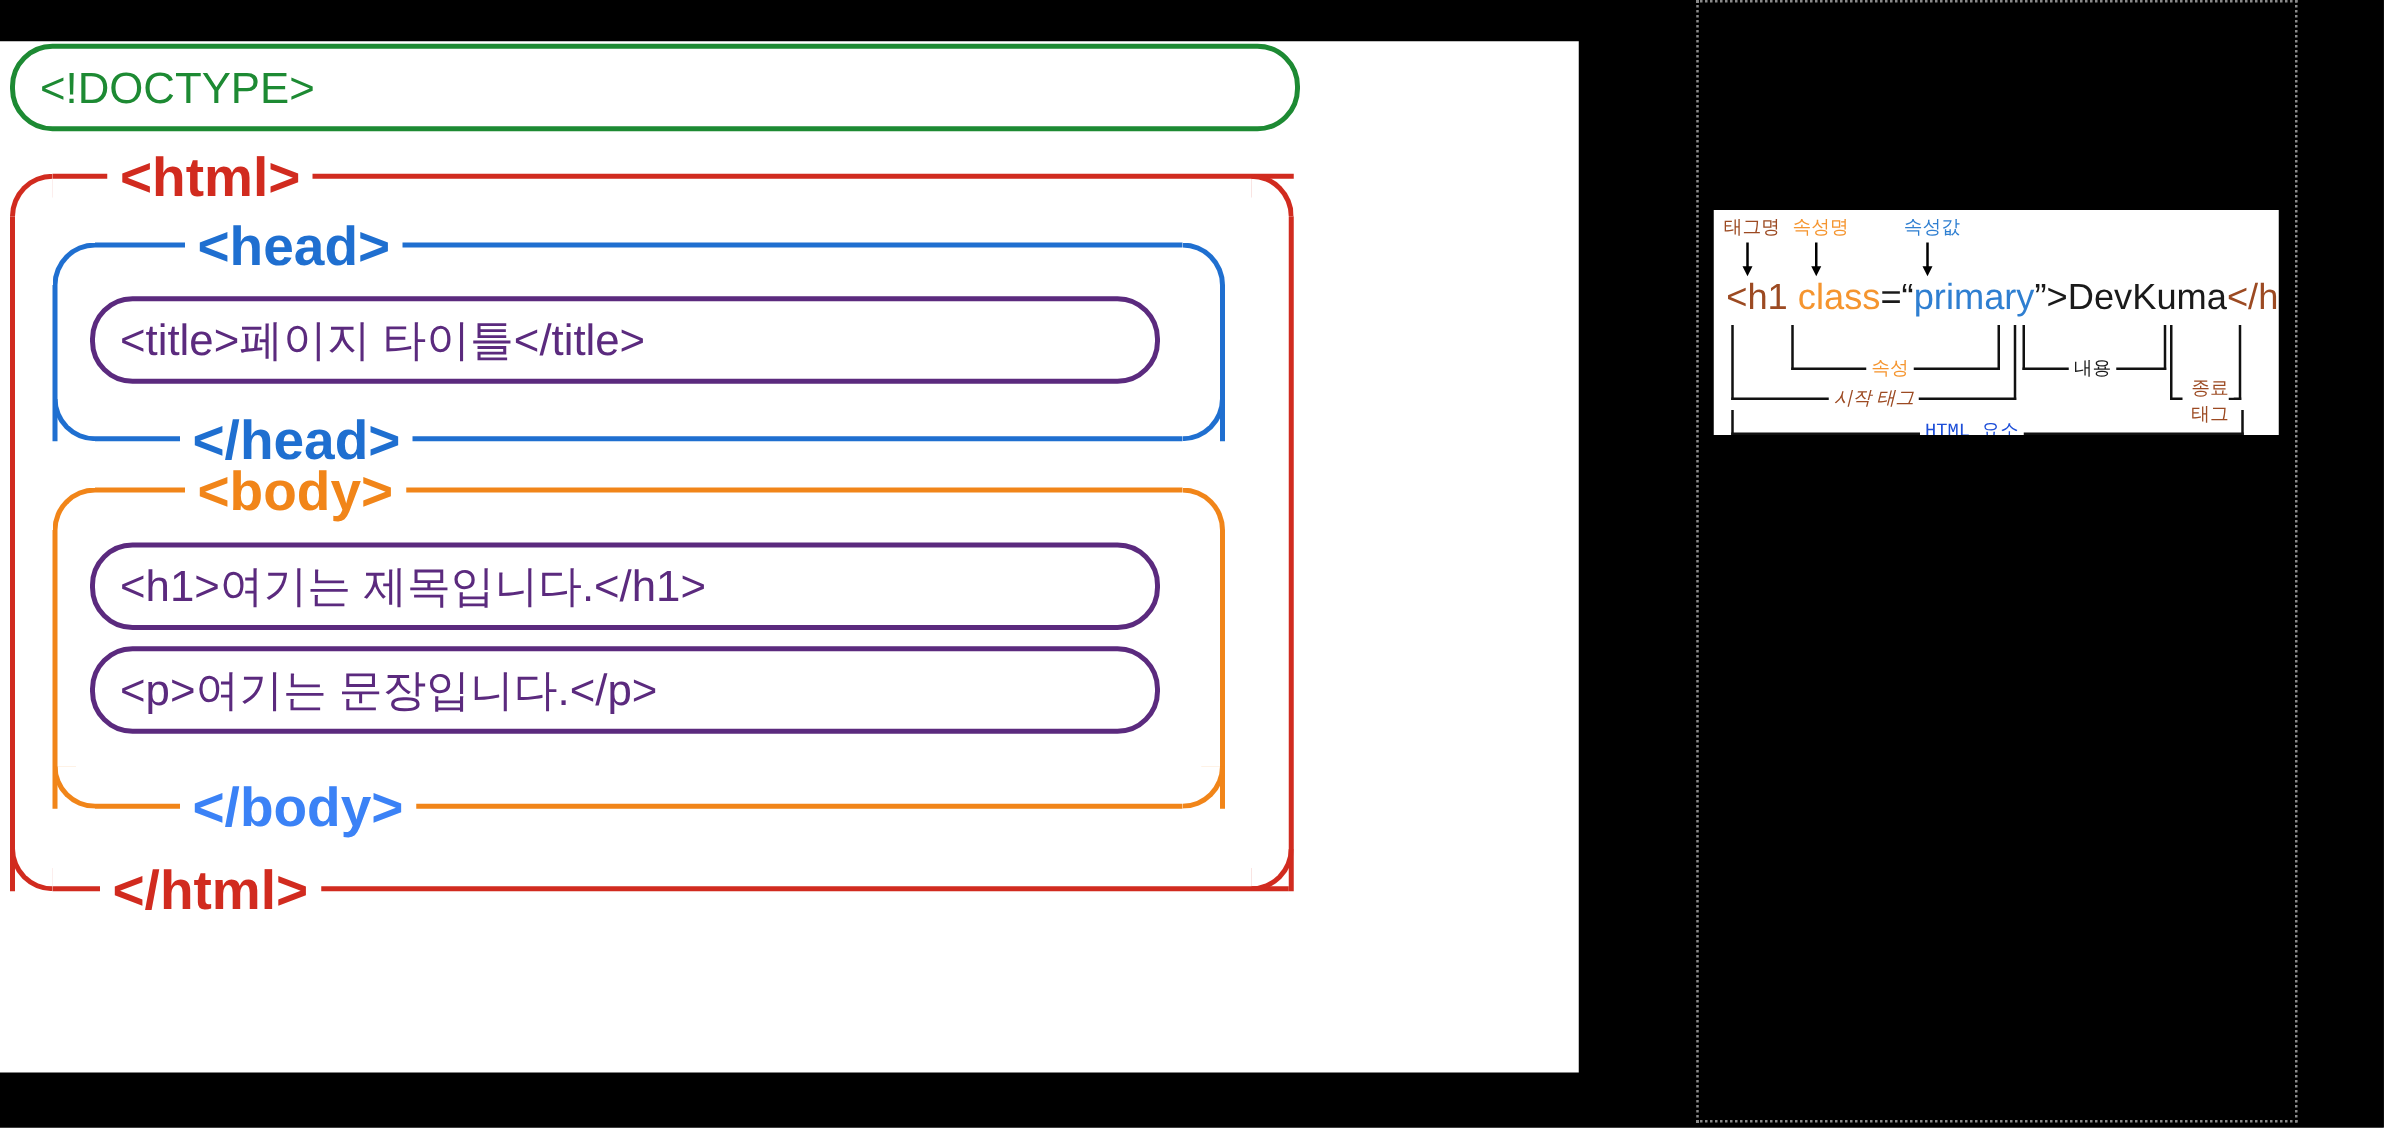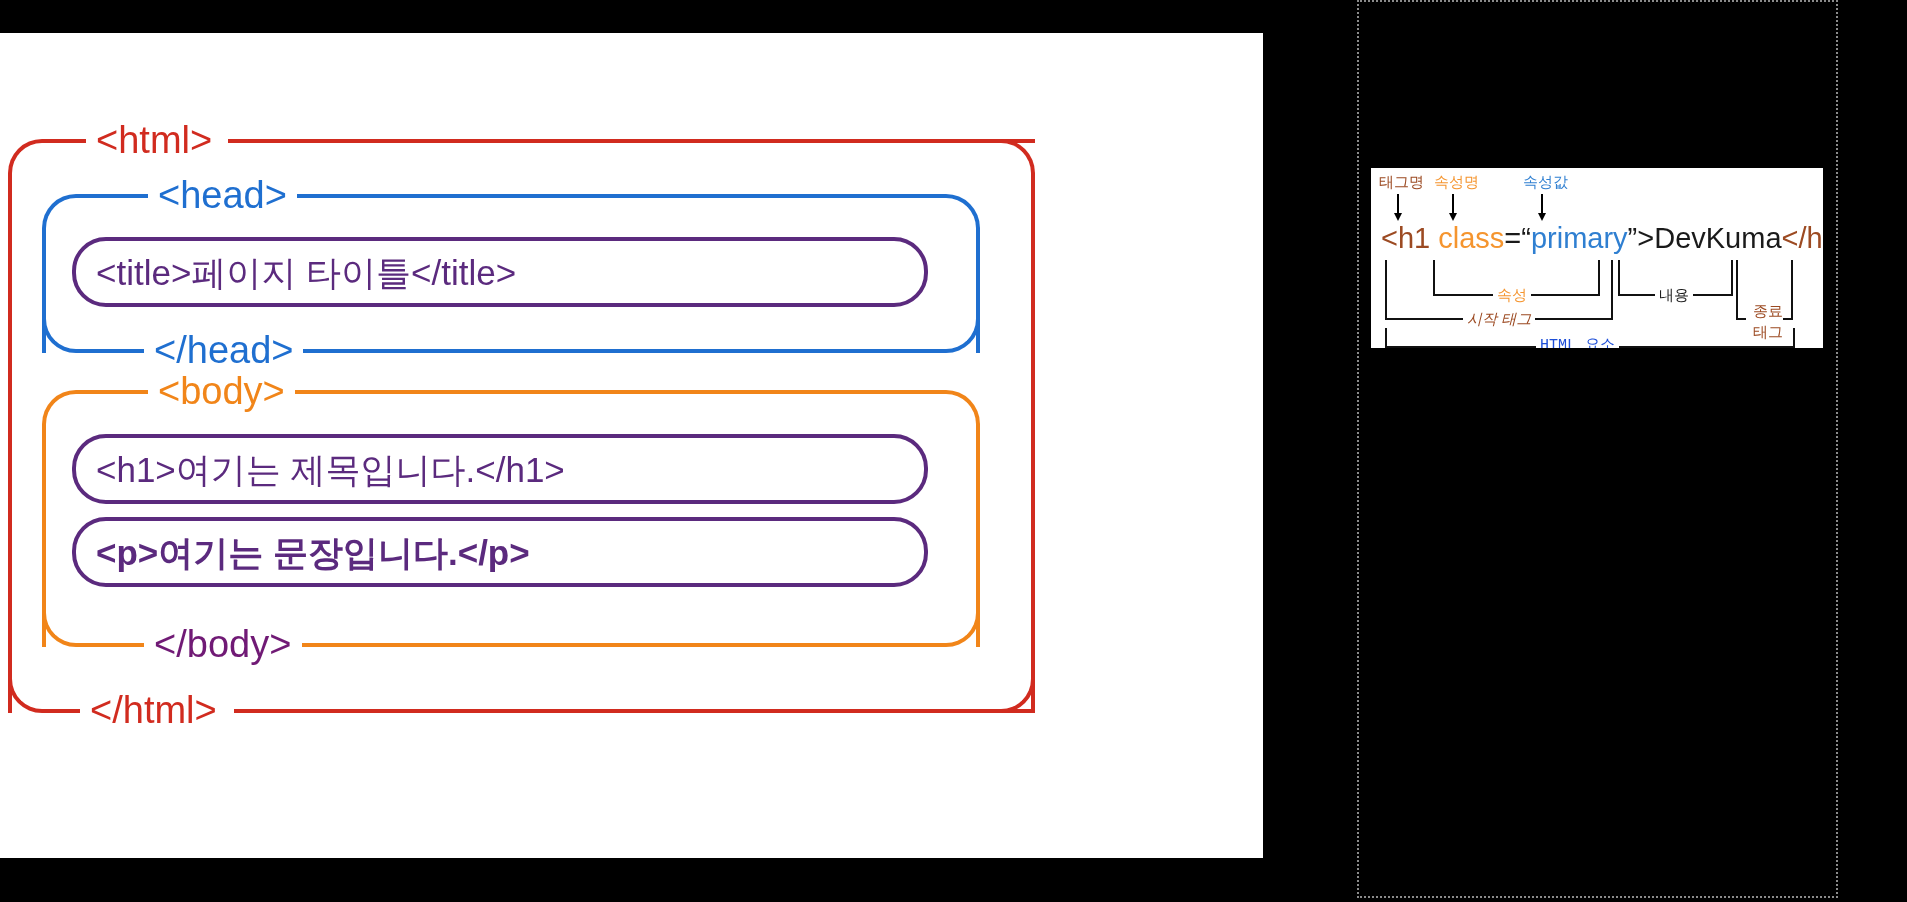--- a/index.html
+++ b/index.html
@@ -23,22 +23,22 @@
     font-family:"Liberation Sans","DejaVu Sans",sans-serif;
   }
   
   .fr-left,.fr-right{position:absolute;width:4px;}
   .fr-bottom{position:absolute;height:4px;}
   .fr-top-a,.fr-top-b{position:absolute;height:4px;}
   .corner{position:absolute;width:34px;height:34px;box-sizing:border-box;
           border-style:solid;border-width:4px;border-color:inherit;}
 
   .tag-label{
-    position:absolute;font-size:38px;line-height:1;white-space:nowrap;
-    background:#fff;padding:0 10px;
+    position:absolute;font-size:44px;line-height:1;white-space:nowrap;
+    background:#fff;padding:0 10px;font-weight:bold;
   }
 
   
   #right-panel{
     position:absolute;left:1357px;top:0;width:481px;height:898px;
     border:2px dotted #8b8b8b;box-sizing:border-box;background:#000;
   }
   #anatomy-card{
     position:absolute;left:12px;top:166px;width:452px;height:180px;
     background:#fff;box-sizing:border-box;overflow:hidden;
@@ -55,20 +55,23 @@
   .brk .v{position:absolute;width:2px;background:#111;}
   .brk .h{position:absolute;height:2px;background:#111;}
   .brk-lbl{position:absolute;font-size:15px;line-height:1;white-space:nowrap;
            background:#fff;padding:0 4px;}
 </style>
 </head>
 <body>
 
 <div id="left-card">
 
+  <div class="pill" style="left:8px;top:2px;width:1032px;height:70px;border-color:#1d8a33;">
+    <span class="code" style="color:#1d8a33;">&lt;!DOCTYPE&gt;</span>
+  </div>
 
   <div>
     <div class="fr-left" style="left:8px;top:140px;height:540px;background:#d12b1f;"></div>
     <div class="corner" style="left:8px;top:106px;border-color:#d12b1f;border-right:none;border-bottom:none;border-top-left-radius:34px;"></div>
     <div class="fr-top-a" style="left:42px;top:106px;width:44px;background:#d12b1f;"></div>
     <div class="fr-top-b" style="left:228px;top:106px;width:807px;background:#d12b1f;"></div>
     <div class="corner" style="left:1001px;top:106px;border-color:#d12b1f;border-left:none;border-bottom:none;border-top-right-radius:34px;"></div>
     <div class="fr-right" style="left:1031px;top:140px;height:540px;background:#d12b1f;"></div>
     <div class="corner" style="left:8px;top:646px;border-color:#d12b1f;border-right:none;border-top:none;border-bottom-left-radius:34px;"></div>
     <div class="fr-bottom" style="left:42px;top:676px;width:44px;background:#d12b1f;"></div>
@@ -102,28 +105,28 @@
     <div class="corner" style="left:42px;top:357px;border-color:#f18519;border-right:none;border-bottom:none;border-top-left-radius:34px;"></div>
     <div class="fr-top-a" style="left:76px;top:357px;width:72px;background:#f18519;"></div>
     <div class="fr-top-b" style="left:295px;top:357px;width:651px;background:#f18519;"></div>
     <div class="corner" style="left:946px;top:357px;border-color:#f18519;border-left:none;border-bottom:none;border-top-right-radius:34px;"></div>
     <div class="fr-right" style="left:976px;top:391px;height:223px;background:#f18519;"></div>
     <div class="corner" style="left:42px;top:580px;border-color:#f18519;border-right:none;border-top:none;border-bottom-left-radius:34px;"></div>
     <div class="fr-bottom" style="left:76px;top:610px;width:72px;background:#f18519;"></div>
     <div class="fr-bottom" style="left:302px;top:610px;width:644px;background:#f18519;"></div>
     <div class="corner" style="left:946px;top:580px;border-color:#f18519;border-left:none;border-top:none;border-bottom-right-radius:34px;"></div>
     <span class="tag-label" style="left:148px;top:339px;color:#f18519;">&lt;body&gt;</span>
-    <span class="tag-label" style="left:144px;top:592px;color:#701a75;">&lt;/body&gt;</span>
+    <span class="tag-label" style="left:144px;top:592px;color:#3b82f6;">&lt;/body&gt;</span>
   </div>
 
   <div class="pill" style="left:72px;top:401px;width:856px;height:70px;border-color:#5b2a7e;">
     <span class="code" style="color:#5b2a7e;">&lt;h1&gt;여기는 제목입니다.&lt;/h1&gt;</span>
   </div>
 
-  <div class="pill" style="left:72px;top:484px;width:856px;height:70px;border-color:#5b2a7e;font-weight:bold;">
+  <div class="pill" style="left:72px;top:484px;width:856px;height:70px;border-color:#5b2a7e;">
     <span class="code" style="color:#5b2a7e;">&lt;p&gt;여기는 문장입니다.&lt;/p&gt;</span>
   </div>
 
 </div>
 
 <div id="right-panel">
 
   <div id="anatomy-card">
 
     <span class="an-lbl" style="left:8px;top:6px;color:#9c4a22;">태그명</span>

